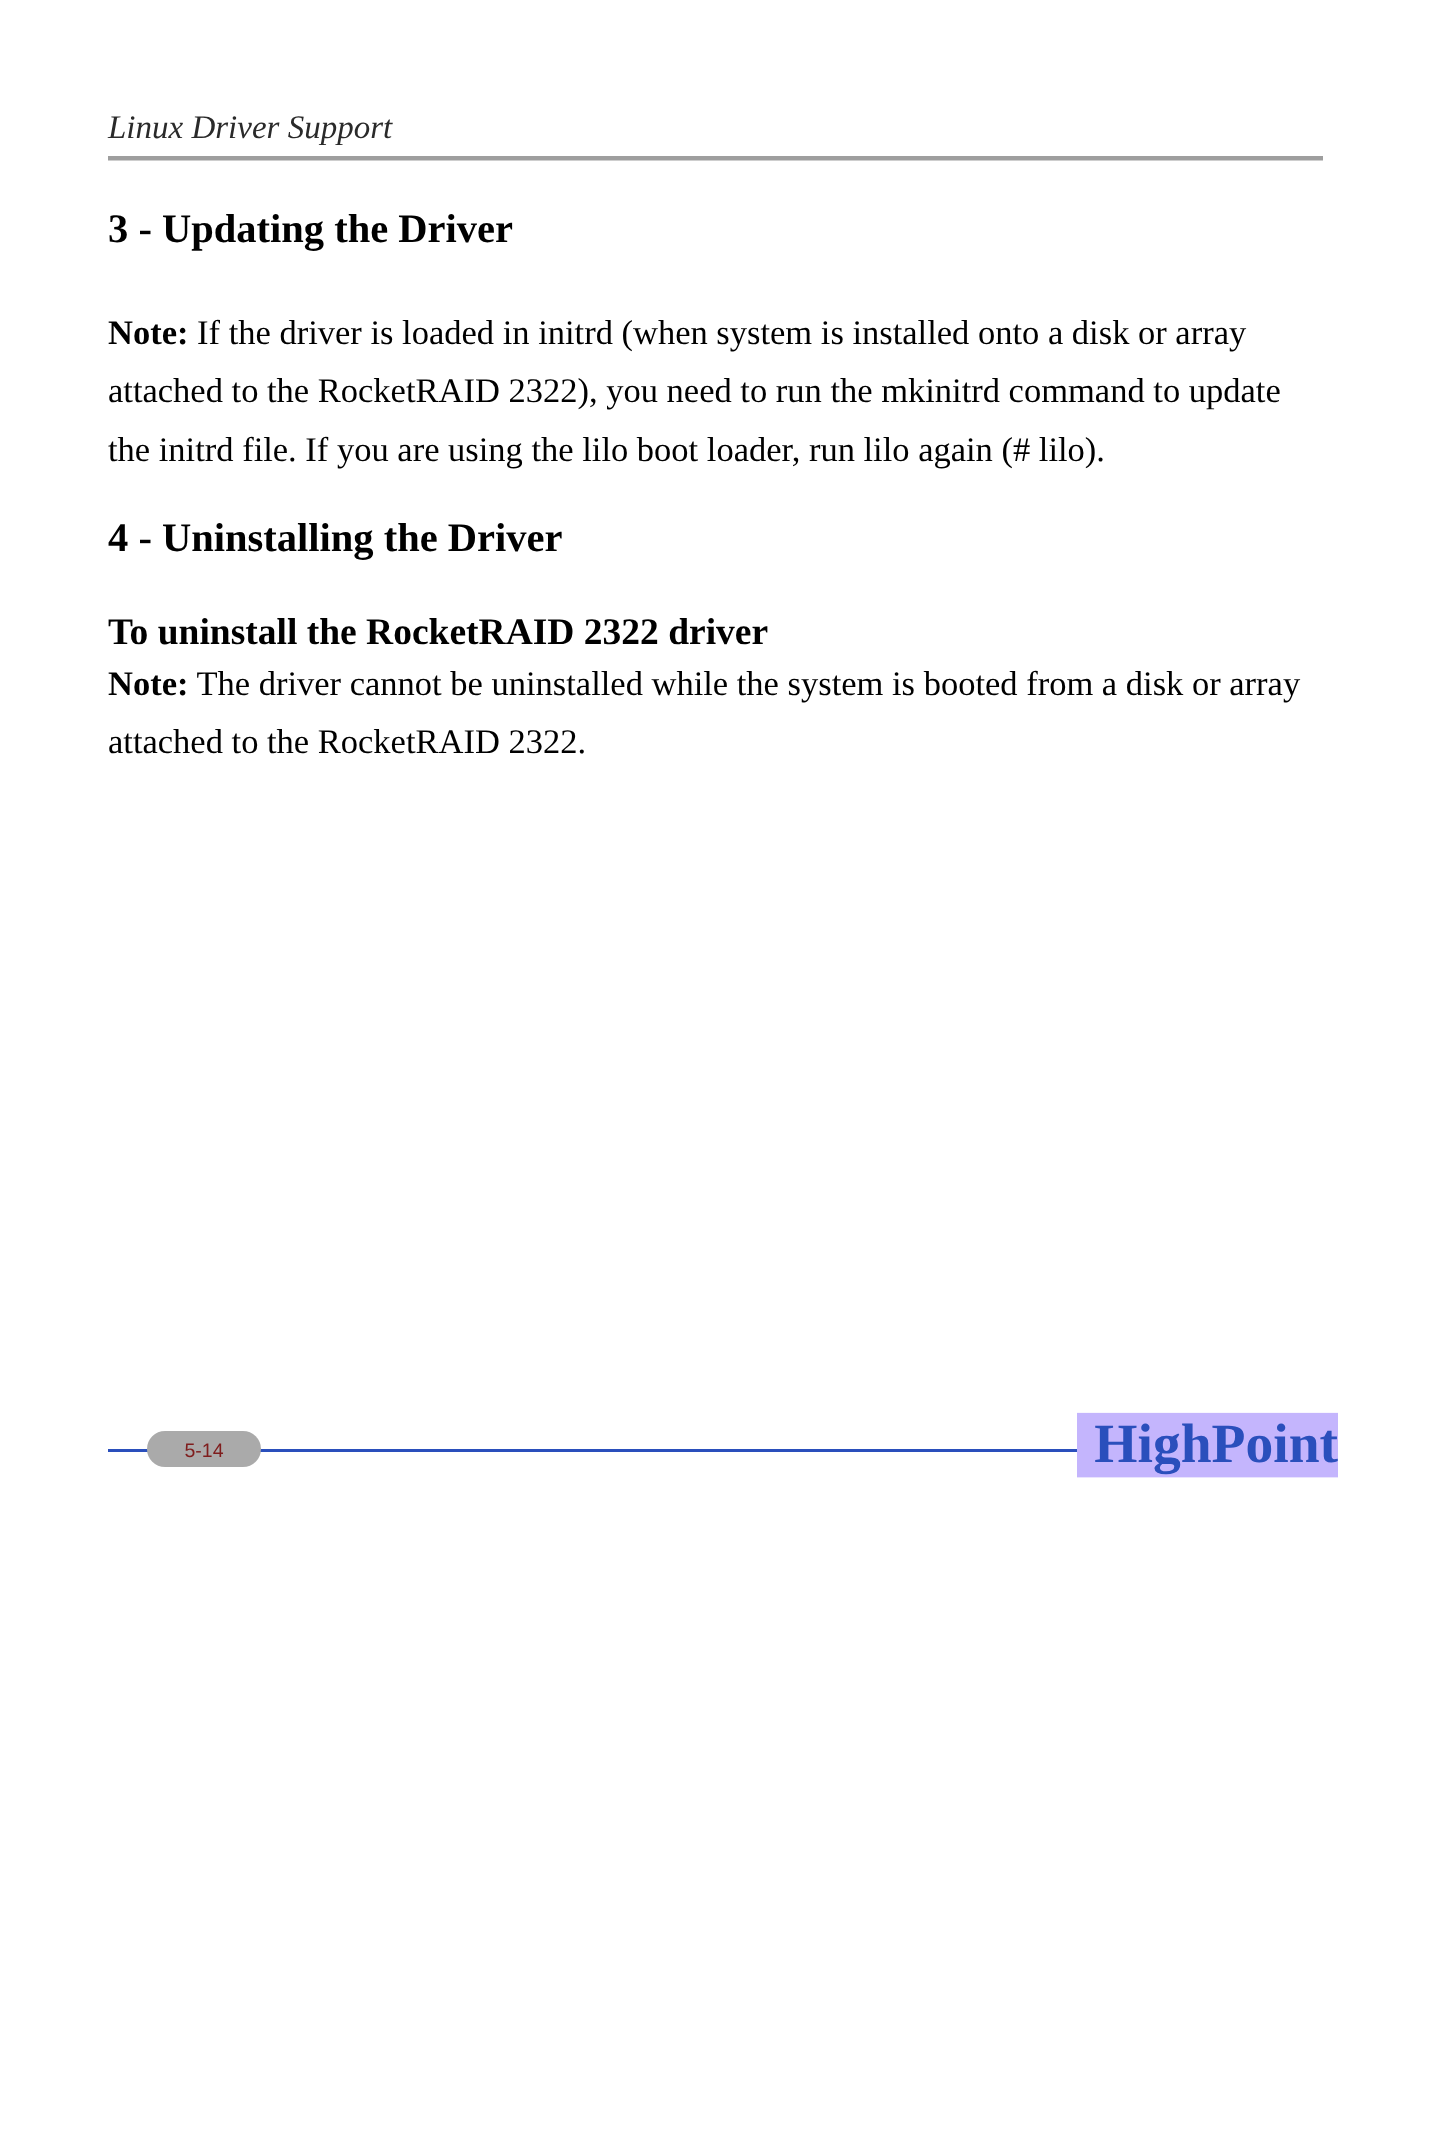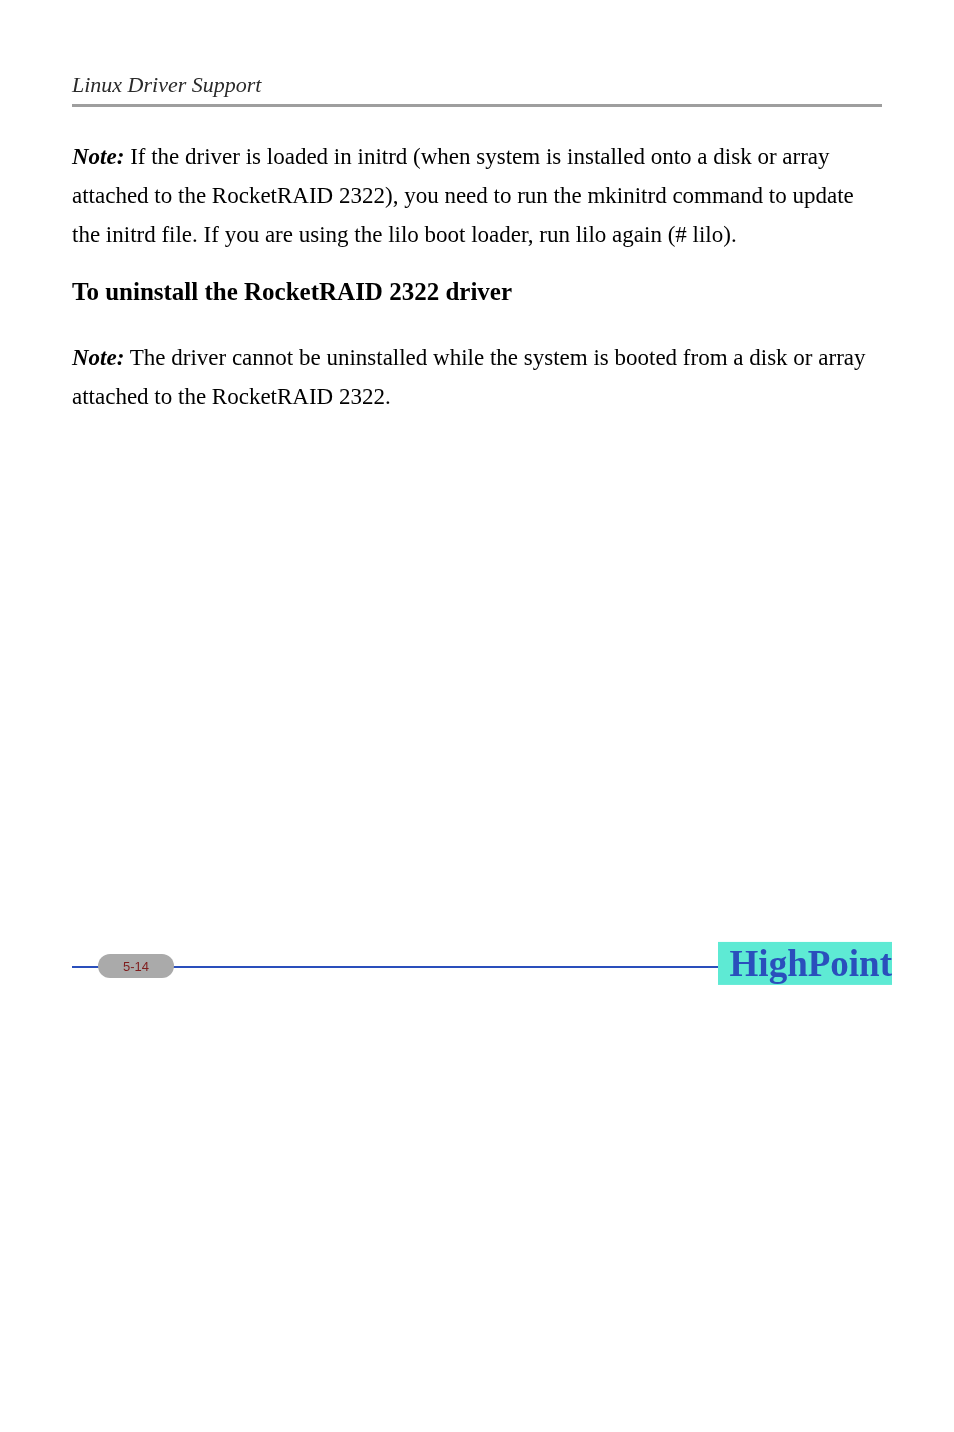--- a/index.html
+++ b/index.html
@@ -37,28 +37,26 @@
       font-size: 27px;
       font-weight: bold;
       margin-bottom: 34px;
     }
     .body-text {
       font-size: 23px;
       line-height: 1.7;
       margin-bottom: 24px;
     }
     .note-label {
-      font-style: italic;
       font-weight: bold;
       text-align: right;
     }
     .subsection {
       font-size: 25px;
       font-weight: bold;
-      margin-bottom: 32px;
       margin-top: 6px;
     }
     .footer {
       position: absolute;
       bottom: 40px;
       left: 72px;
       right: 72px;
       height: 34px;
     }
     .page-number-container {
@@ -92,40 +90,42 @@
       position: absolute;
       right: -10px;
       top: 50%;
       transform: translateY(-56%);
       font-family: 'Brush Script MT', cursive;
       font-size: 37px;
       font-weight: bold;
       color: #2a4fbc;
       letter-spacing: 0px;
       padding-left: 12px;
-      background: #5eead4;
+      background: #c4b5fd;
       z-index: 2;
     }
   </style>
 </head>
 <body>
 
 <div class="page">
 
   <div class="header">
     <span>Linux Driver Support</span>
     <div class="header-line"></div>
   </div>
 
+  <h2 class="section-title">3 - Updating the Driver</h2>
 
 
   <p class="body-text">
     <span class="note-label">Note:</span><span> If the driver is loaded in initrd (when system is installed onto a disk or array attached to the RocketRAID 2322), you need to run the mkinitrd command to update the initrd file. If you are using the lilo boot loader, run lilo again (# lilo).</span>
   </p>
 
+  <h2 class="section-title" style="margin-top:10px;">4 - Uninstalling the Driver</h2>
 
   <h3 class="subsection">To uninstall the RocketRAID 2322 driver</h3>
 
   <p class="body-text">
     <span class="note-label">Note:</span><span> The driver cannot be uninstalled while the system is booted from a disk or array attached to the RocketRAID 2322.</span>
   </p>
 
 
   <div class="footer">
     <div class="footer-line"></div>

